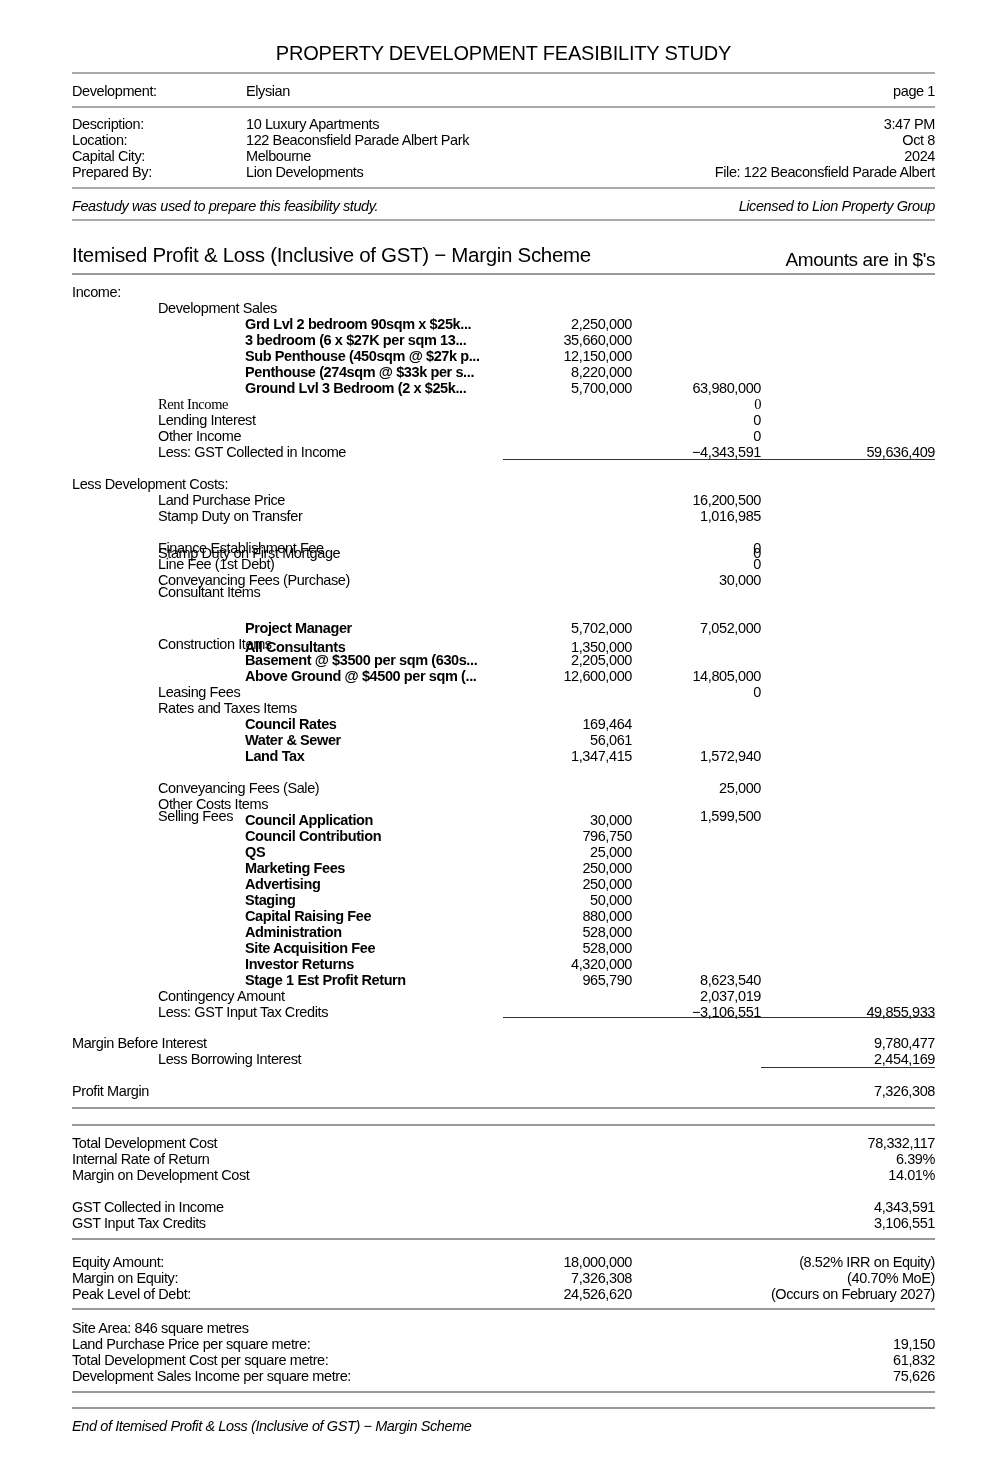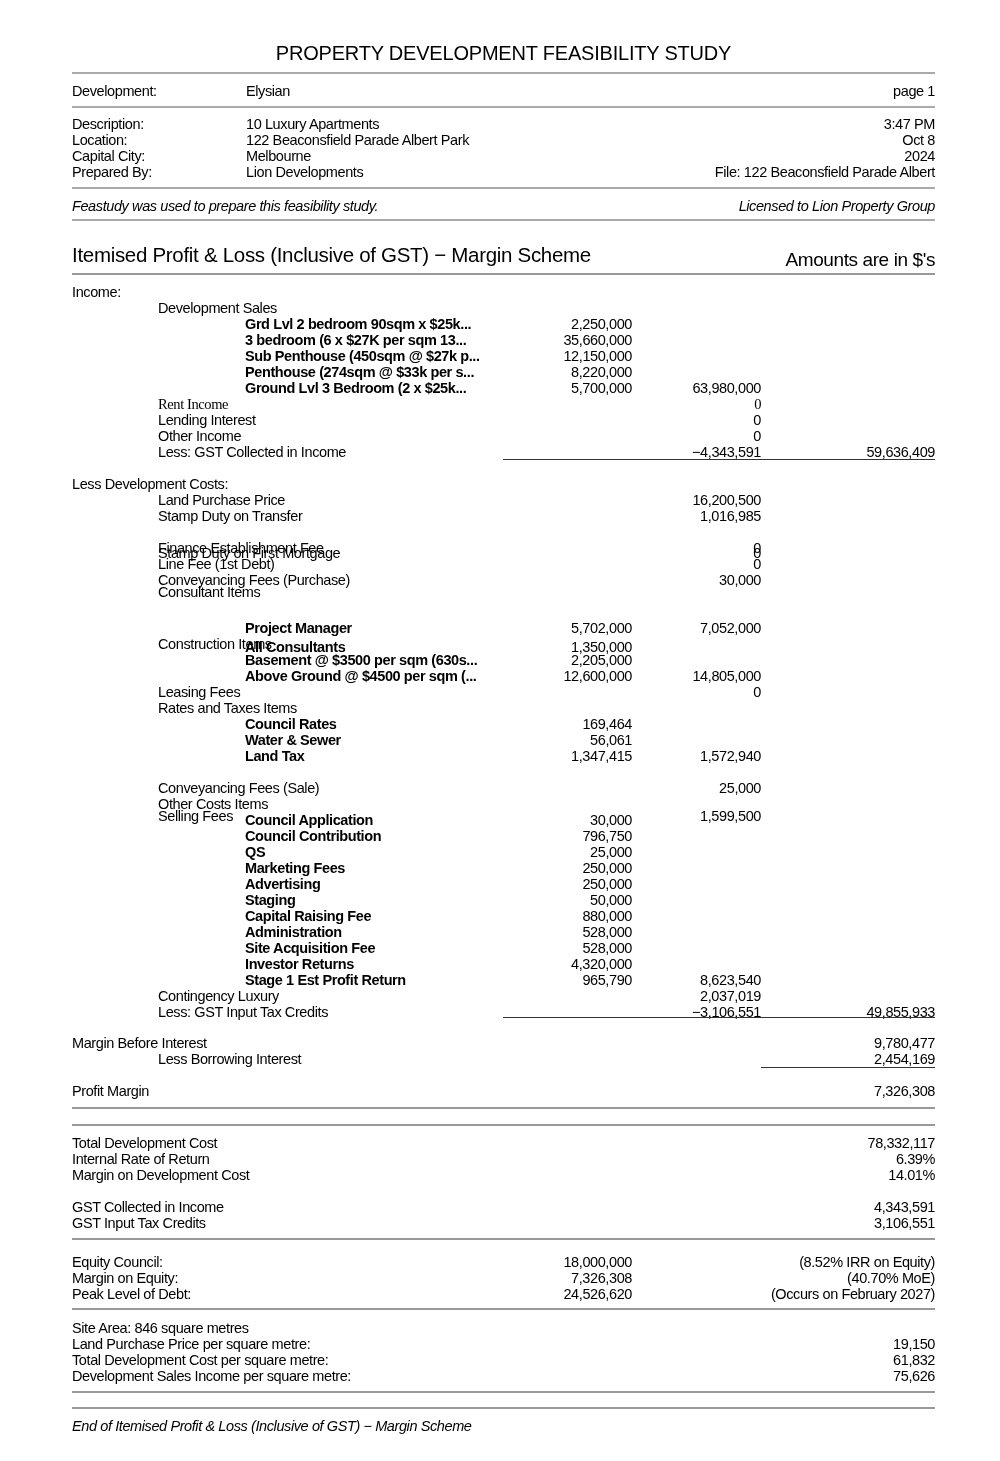--- a/index.html
+++ b/index.html
@@ -335,21 +335,21 @@
         <span class="c2"></span>
         <span class="c3"></span>
       </div>
       <div class="pl" style="top: 972px;">
         <span class="l2">Stage 1 Est Profit Return</span>
         <span class="c1">965,790</span>
         <span class="c2">8,623,540</span>
         <span class="c3"></span>
       </div>
       <div class="pl" style="top: 988px;">
-        <span class="l1">Contingency Luxury</span>
+        <span class="l1">Contingency Amount</span>
         <span class="c1"></span>
         <span class="c2">2,037,019</span>
         <span class="c3"></span>
       </div>
       <div class="pl" style="top: 1004px;">
         <span class="l1">Less: GST Input Tax Credits</span>
         <span class="c1"></span>
         <span class="c2">−3,106,551</span>
         <span class="c3">49,855,933</span>
       </div>
@@ -397,21 +397,21 @@
     <span class="lab">GST Collected in Income</span>
     <span class="rt">4,343,591</span>
   </div>
   <div class="sum" style="top:1215px">
     <span class="lab">GST Input Tax Credits</span>
     <span class="rt">3,106,551</span>
   </div>
   <div class="rule dark" style="top:1238px"></div>
 
   <div class="sum" style="top:1254px">
-    <span class="lab">Equity Council:</span>
+    <span class="lab">Equity Amount:</span>
     <span class="mid">18,000,000</span>
     <span class="rt">(8.52% IRR on Equity)</span>
   </div>
   <div class="sum" style="top:1270px">
     <span class="lab">Margin on Equity:</span>
     <span class="mid">7,326,308</span>
     <span class="rt">(40.70% MoE)</span>
   </div>
   <div class="sum" style="top:1286px">
     <span class="lab">Peak Level of Debt:</span>

